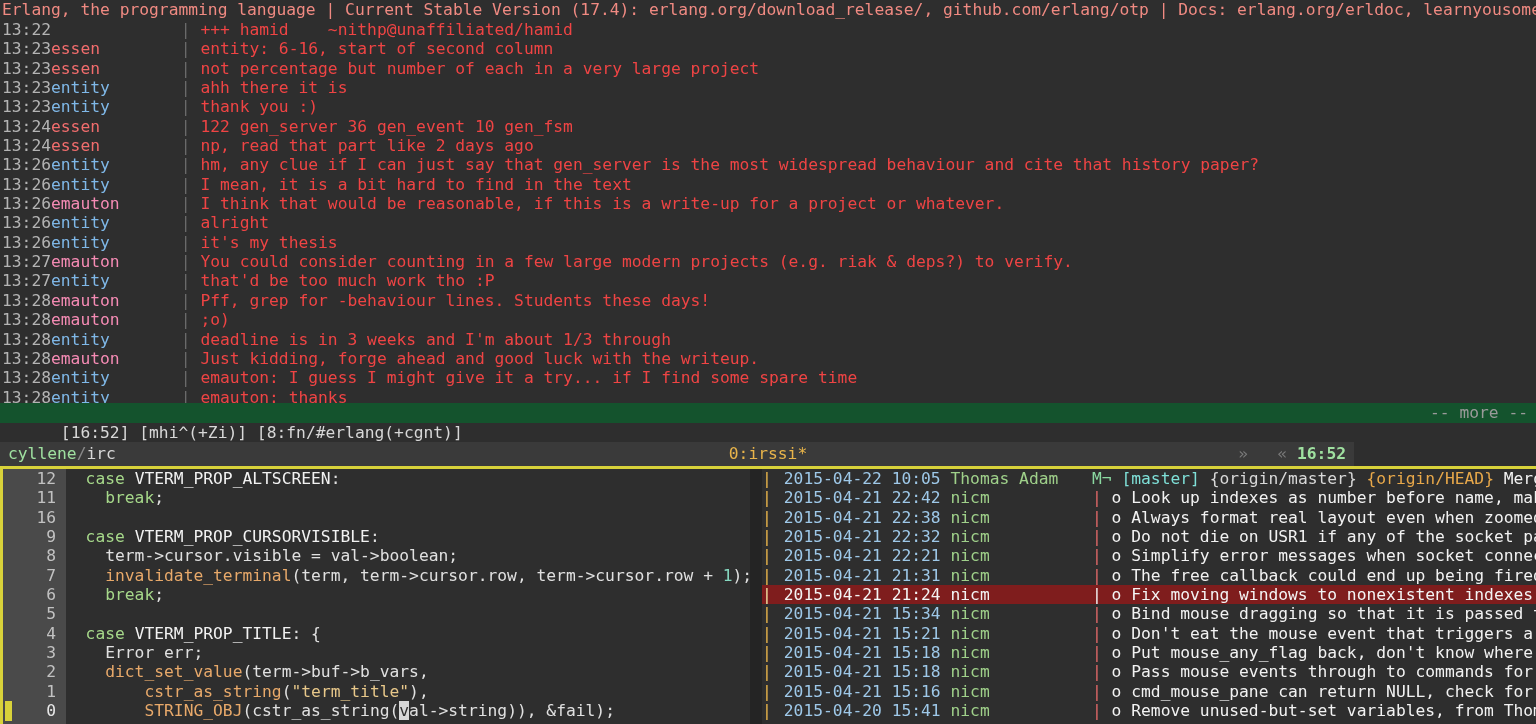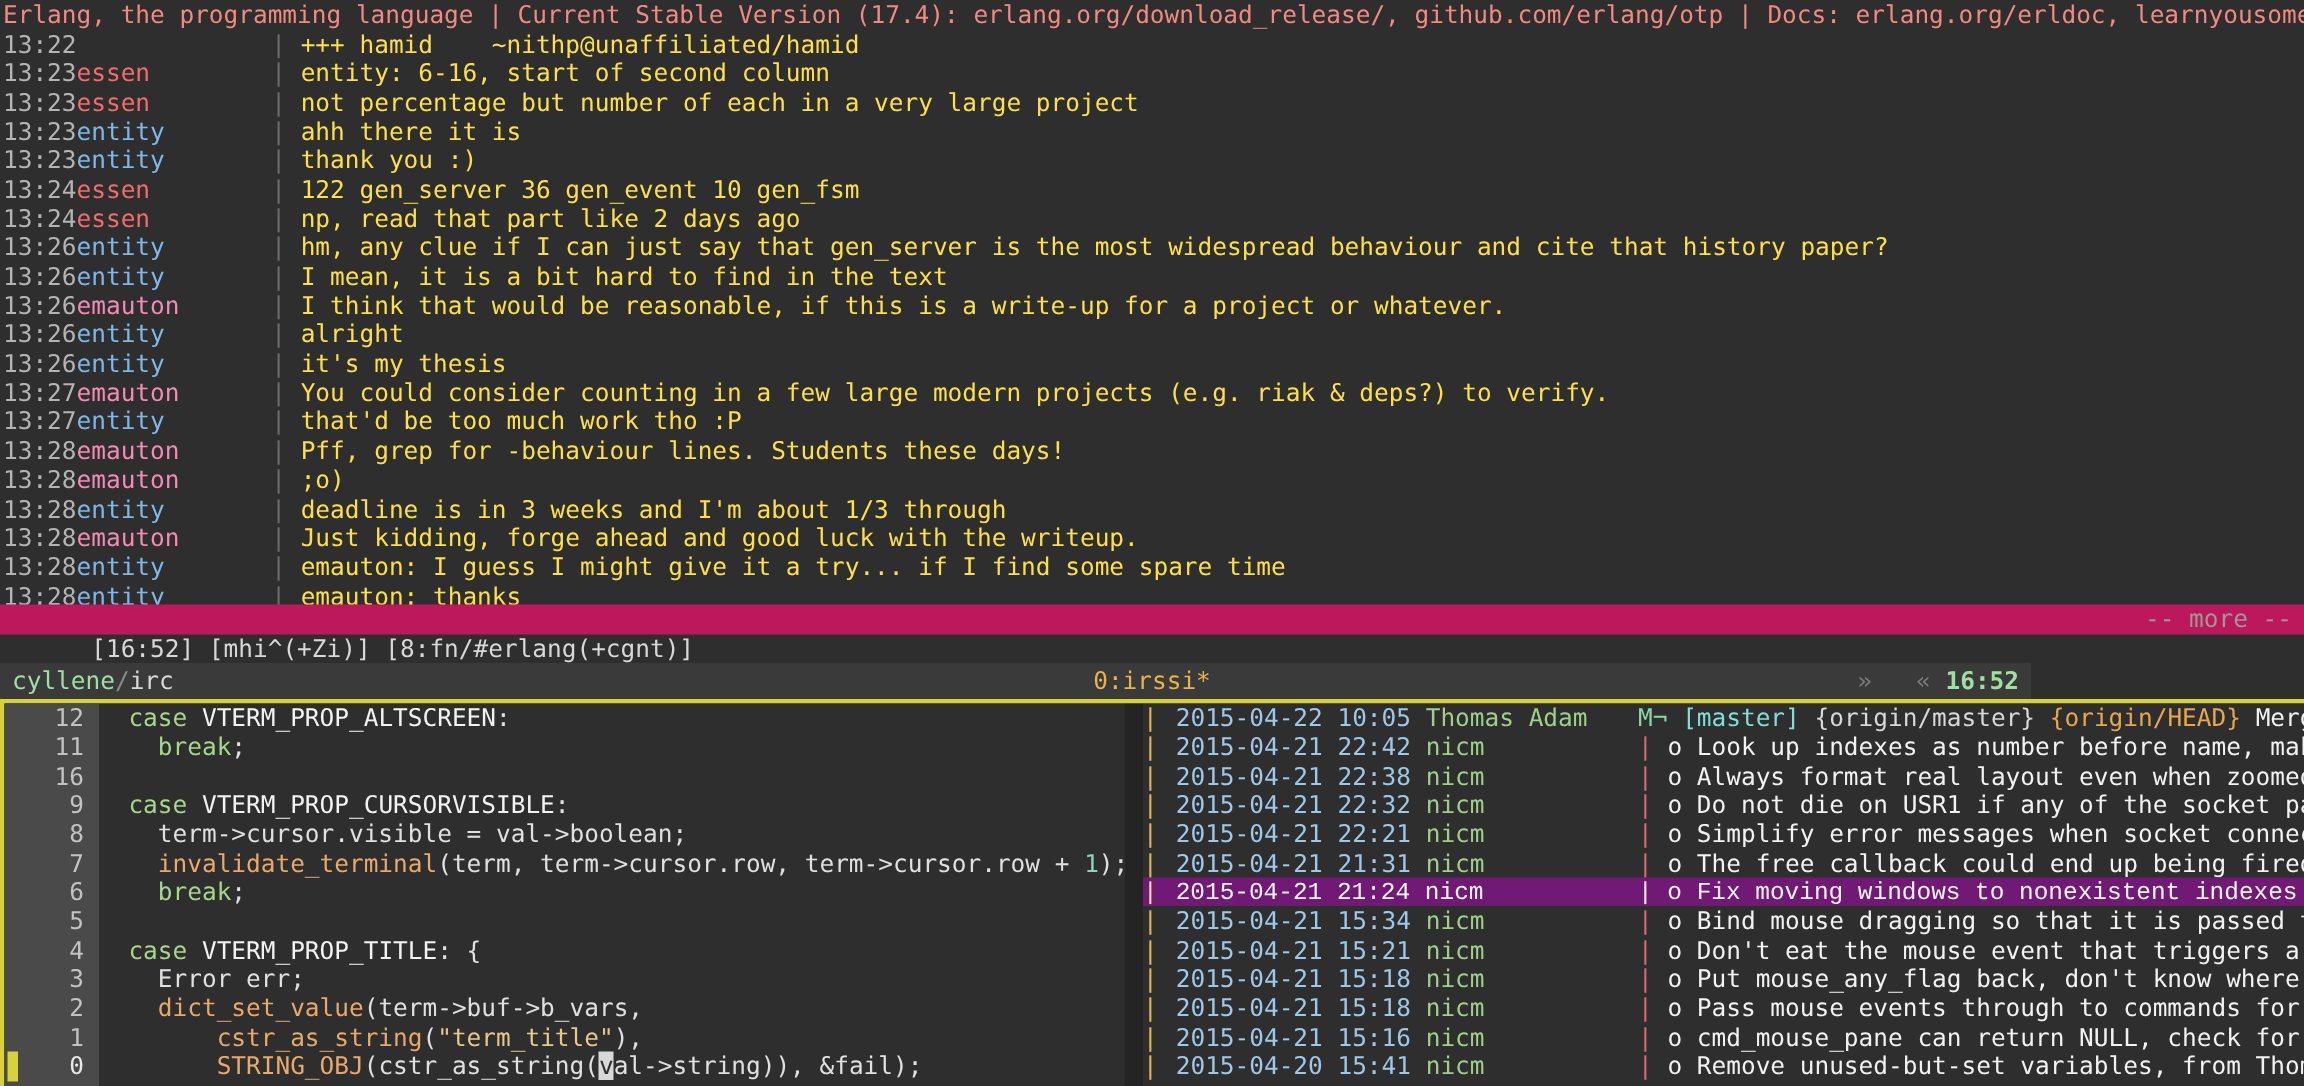--- a/index.html
+++ b/index.html
@@ -22,29 +22,29 @@
     background: #2e2e2e; color: #f08a82;
     padding-left: 2px; white-space: pre; overflow: hidden;
     font-size: 16.3px;
   }
 
   .chatlog { padding-left: 2px; }
   .chatline { height: 19.35px; line-height: 19.35px; white-space: pre; font-size: 16.3px; overflow: hidden; }
   .ts { color: #b4b4b4; }
   .nickcol { display: inline-block; width: 120px; }
   .sep { color: #6a6a6a; }
-  .msg { color: #fde047; }
+  .msg { color: #ef4444; }
   .nk-essen { color: #f26d6d; }
   .nk-entity { color: #7fb8e8; }
   .nk-emauton { color: #f58bb4; }
   .nk-join { color: #e4d9ae; }
 
   .statusline {
     position: absolute; left: 0; top: 403px; width: 1536px; height: 20px;
-    background: #be185d; color: #d8d8d8; white-space: pre; font-size: 16.3px; line-height: 20px;
+    background: #14532d; color: #d8d8d8; white-space: pre; font-size: 16.3px; line-height: 20px;
     padding-left: 2px;
   }
   .more { position: absolute; right: 8px; top: 403px; color: #9a9a9a; font-size: 16.3px; line-height: 20px; white-space: pre; }
   .promptline {
     position: absolute; left: 0; top: 423px; width: 1536px; height: 19px;
     color: #8fd3e8; white-space: pre; font-size: 16.3px; line-height: 19px; padding-left: 2px;
   }
 
   
   .tmux-status {
@@ -90,21 +90,21 @@
   .str { color: #e8c88a; }
   .pl { color: #e0e0e0; }
   .blockcursor { background: #d8d8d8; color: #2e2e2e; }
 
   
   .git-pane {
     position: absolute; left: 762px; top: 469px; width: 774px; height: 255px;
     background: #2e2e2e; overflow: hidden;
   }
   .gitrow { height: 19.35px; line-height: 19.35px; white-space: pre; font-size: 16.3px; position: relative; }
-  .gitrow.sel { background: #701a75; font-family: Liberation Mono, monospace; }
+  .gitrow.sel { background: #7f1d1d; }
   .g-bar { color: #e8b44a; }
   .g-date { color: #9ec8e8; margin-left: 12px; }
   .g-author { color: #9fd08a; }
   .g-graph { color: #e06868; }
   .g-node { color: #f2f2f2; }
   .g-msg { color: #f2f2f2; }
   .g-merge { color: #8ad8a0; }
   .g-branch { color: #7fe0d8; }
   .g-remote { color: #d8d8d8; }
   .g-head { color: #e8a84a; }

